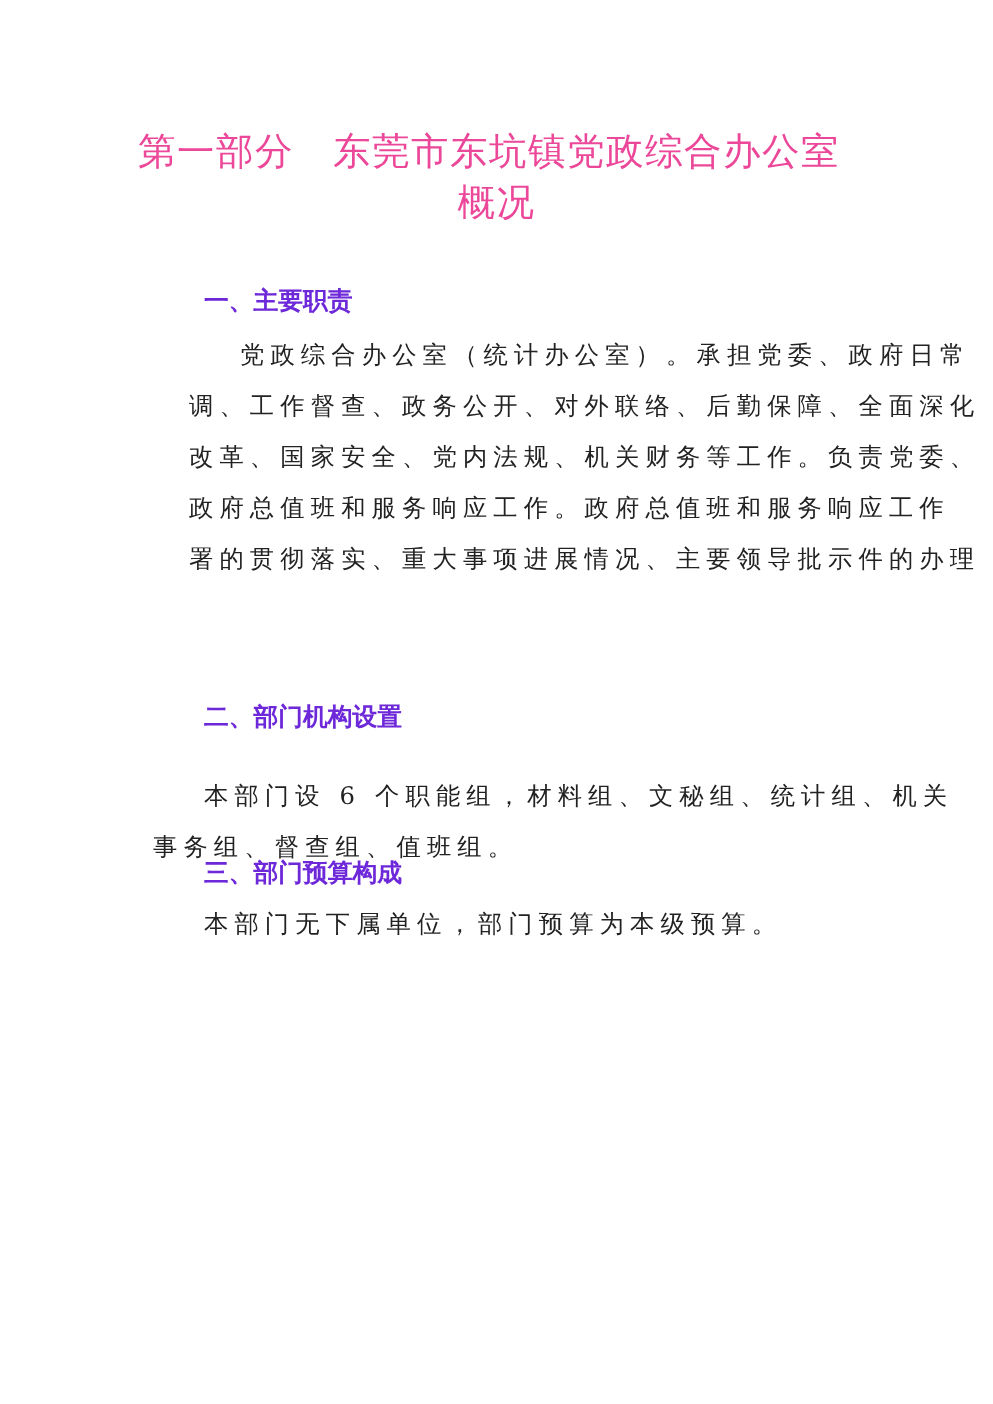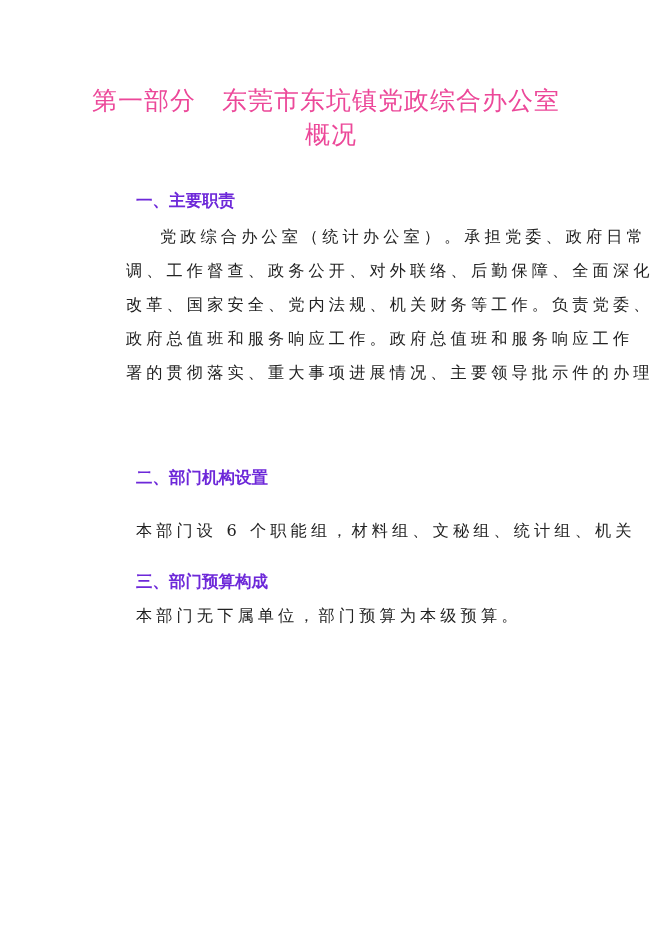--- a/index.html
+++ b/index.html
@@ -37,18 +37,19 @@
   <span class="ln"><span class="indent"></span><span>党政综合办公室（统计办公室）。承担党委、政府日常</span></span>
   <span class="ln">调、工作督查、政务公开、对外联络、后勤保障、全面深化</span>
   <span class="ln">改革、国家安全、党内法规、机关财务等工作。负责党委、</span>
   <span class="ln">政府总值班和服务响应工作。政府总值班和服务响应工作</span>
   <span class="ln">署的贯彻落实、重大事项进展情况、主要领导批示件的办理</span>
 </div>
 
 <div class="h" style="top:467px;">二、部门机构设置</div>
 <div class="para" style="top:466px;margin-top:48px;">
   <span class="ln"><span class="indent"></span><span>本部门设 6 个职能组，材料组、文秘组、统计组、机关</span></span>
+  <span class="ln">事务组、督查组、值班组。</span>
 </div>
 
 <div class="h" style="top:571px;">三、部门预算构成</div>
 <div class="para" style="top:599px;">
   <span class="ln"><span class="indent"></span><span>本部门无下属单位，部门预算为本级预算。</span></span>
 </div>
 
 </body></html>

